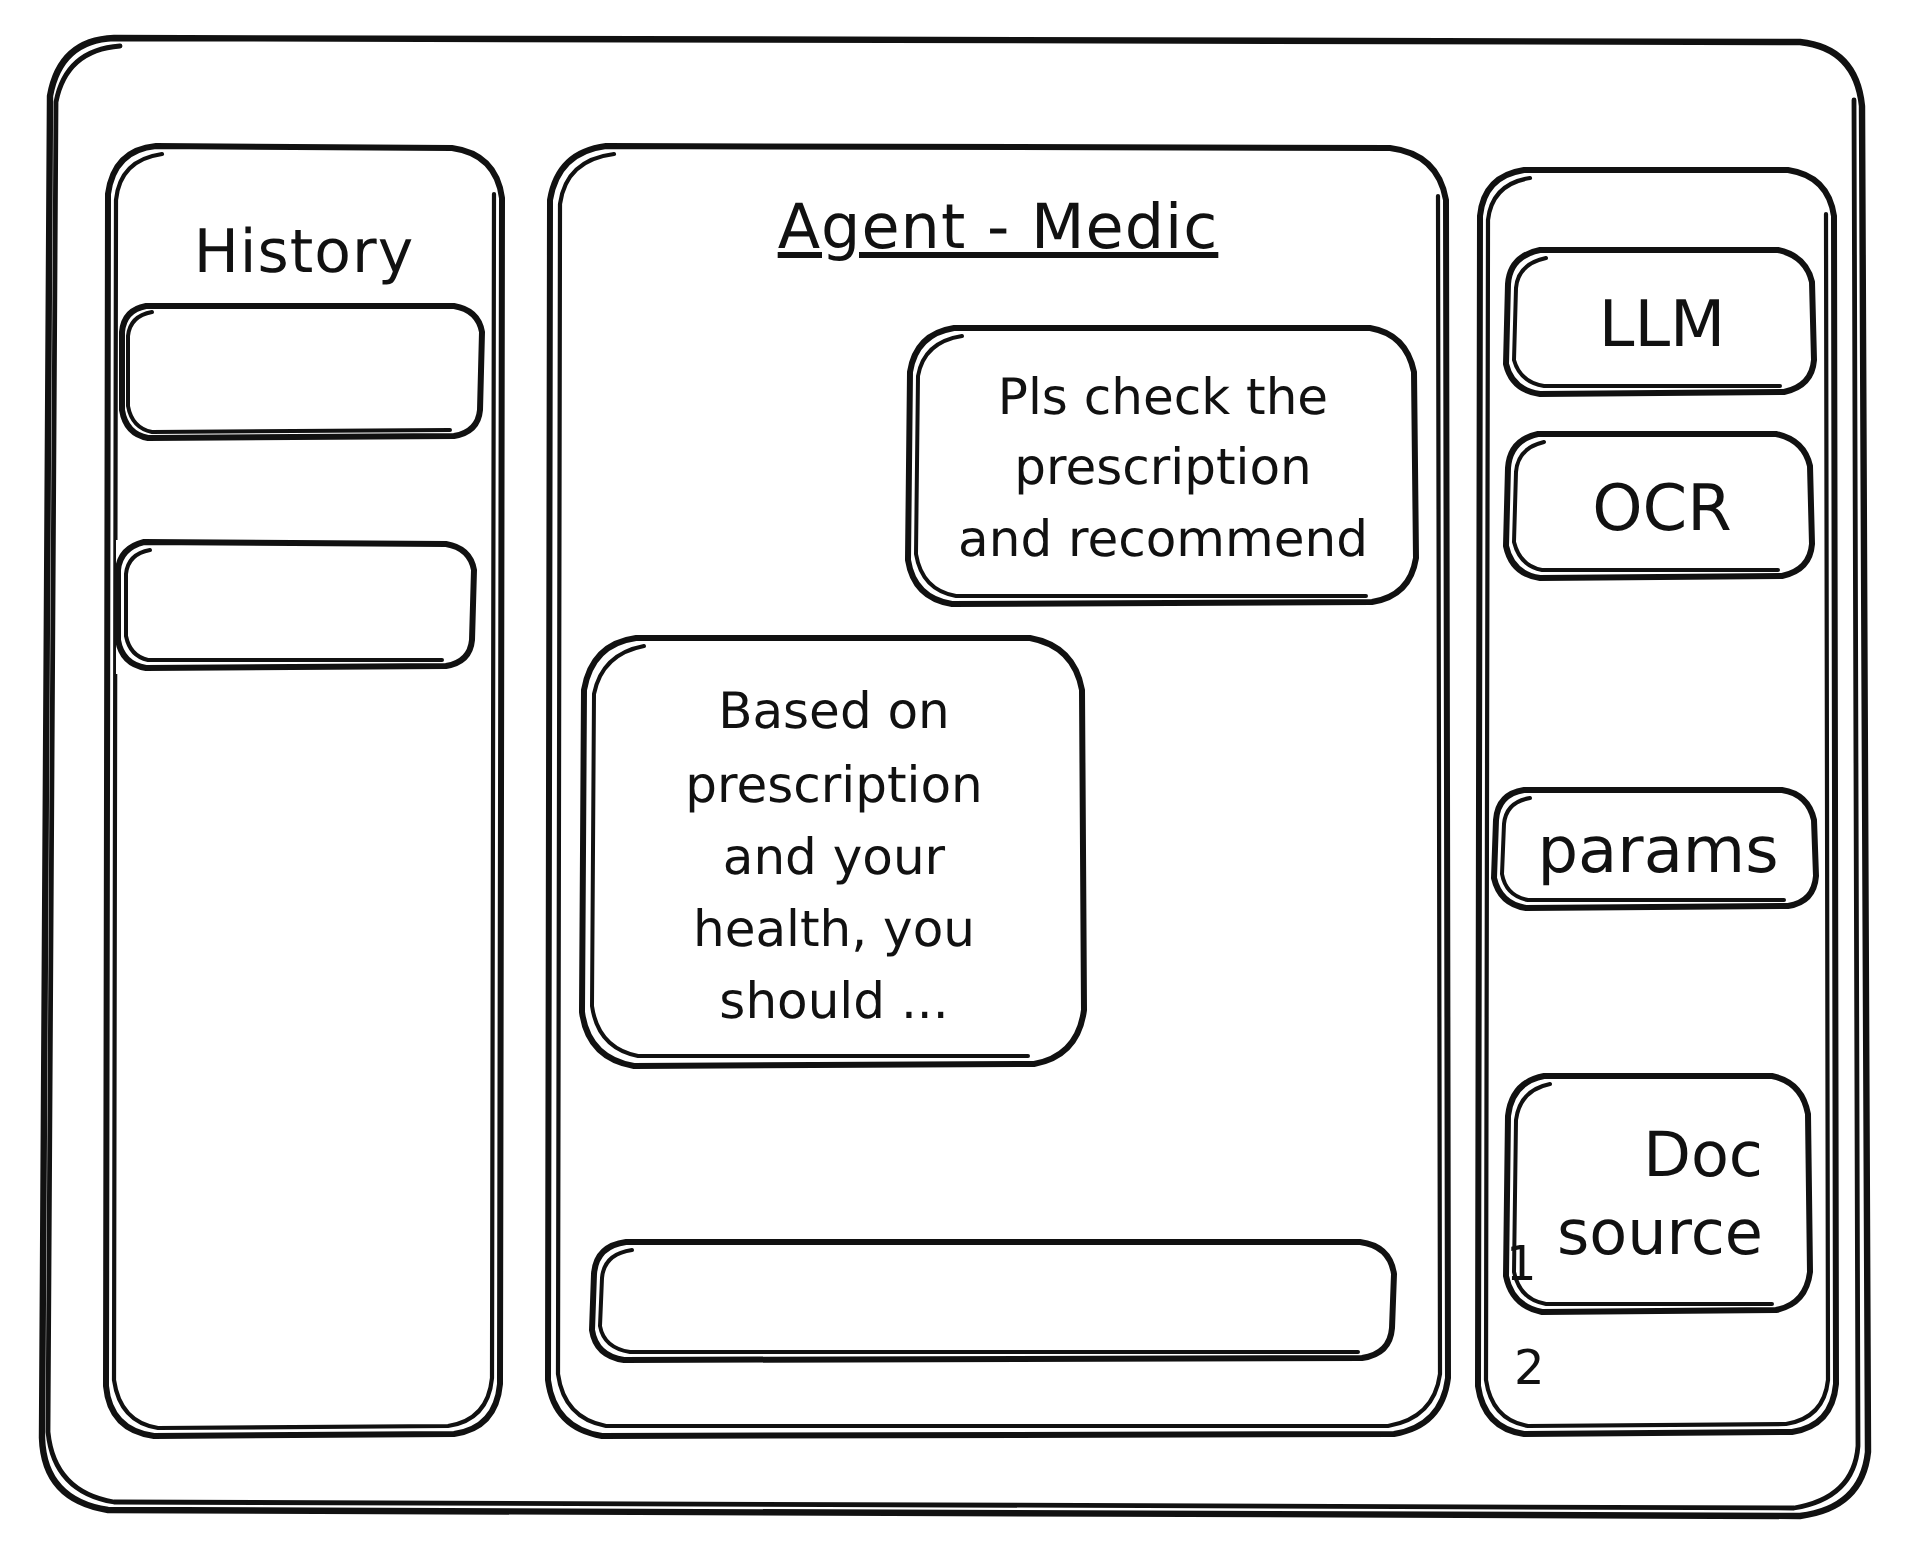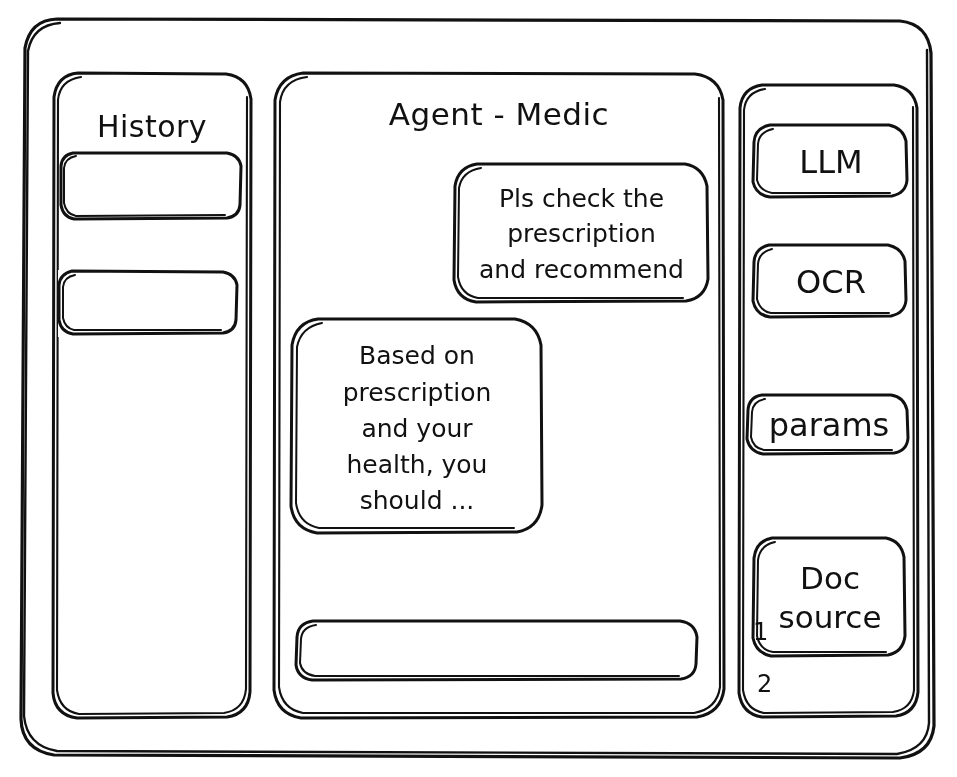--- a/index.html
+++ b/index.html
@@ -60,20 +60,21 @@
   #history-item-2 { left: 58px;  top: 270px; width: 183px; height: 67px; }
 
   
   #agent-title {
     position: absolute;
     left: 273px; top: 96px;
     width: 452px;
     text-align: center;
     font-size: 31px;
     letter-spacing: .5px;
+    text-decoration: underline;
   }
   #user-bubble  { left: 453px; top: 163px; width: 257px; height: 142px; }
   #agent-bubble { left: 290px; top: 318px; width: 254px; height: 222px; }
   #chat-input   { left: 295px; top: 620px; width: 405px; height: 62px; }
 
   .bubble-text {
     position: absolute;
     inset: 0;
     display: flex;
     flex-direction: column;
@@ -83,31 +84,31 @@
     font-size: 25px;
     line-height: 1.42;
     padding: 4px 10px;
     box-sizing: border-box;
     white-space: pre-line;
   }
   #agent-bubble .bubble-text { font-size: 25px; line-height: 1.45; }
 
   
   #tool-llm    { left: 752px; top: 124px; width: 158px; height: 76px; }
-  #tool-ocr    { left: 752px; top: 244px; width: 158px; height: 76px; }
+  #tool-ocr    { left: 752px; top: 216px; width: 158px; height: 76px; }
   #tool-params { left: 746px; top: 394px; width: 166px; height: 62px; padding-left: 15px; }
   #tool-doc    { left: 752px; top: 496px; width: 156px; height: 122px; margin-top: 41px; }
 
   .tool-label {
     position: absolute;
     inset: 0;
     display: flex;
     align-items: center;
     justify-content: center;
-    text-align: center;
+    text-align: right;
     font-size: 32px;
     line-height: 1.25;
     white-space: pre-line;
   }
   #tool-doc .tool-label { font-size: 31px; }
 
   .doc-ref {
     position: absolute;
     font-size: 24px;
     line-height: 1;

